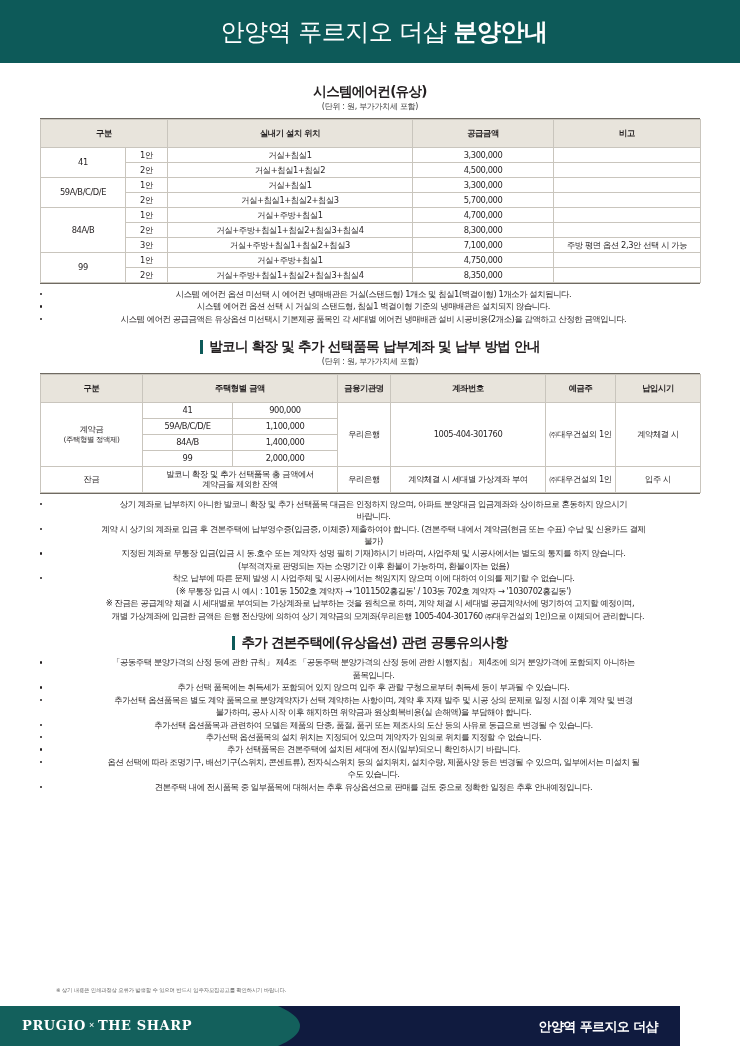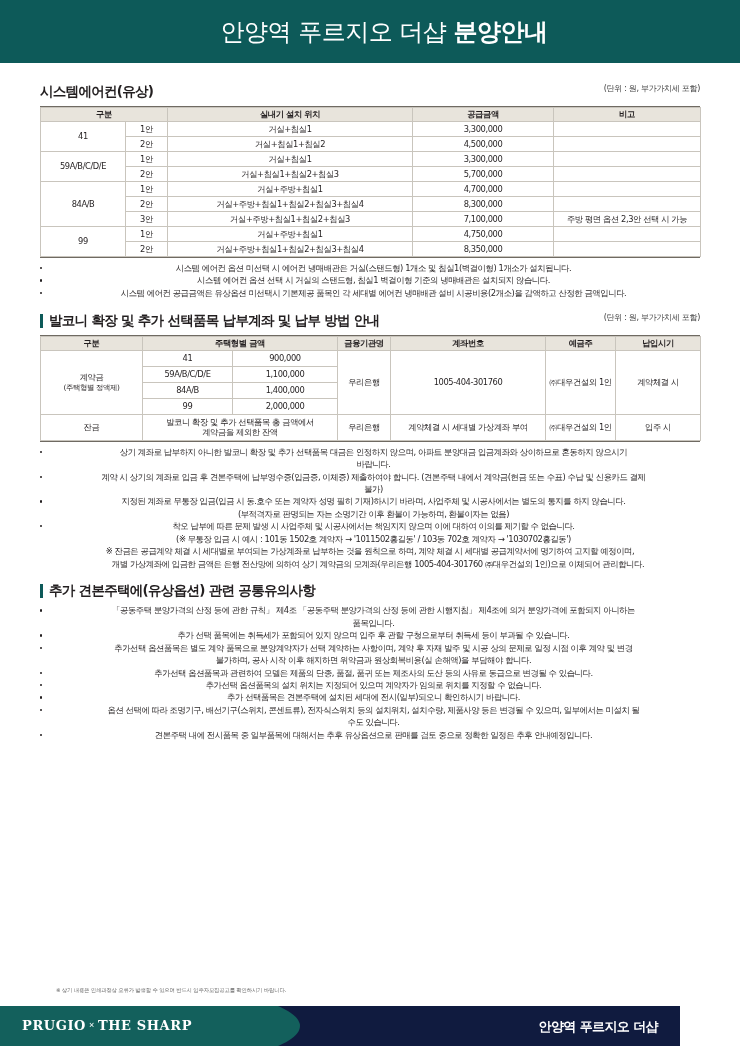--- a/index.html
+++ b/index.html
@@ -20,22 +20,22 @@
   .banner-title {
     color: #ffffff; font-size: 24px; letter-spacing: -0.5px;
     font-weight: 400; white-space: nowrap; margin-left: 28px;
   }
   .banner-title b { font-weight: 700; }
 
   
   .body { padding: 16px 40px 0 40px; }
 
   .sec-head {
-    display: flex; align-items: flex-start; justify-content: space-between;
-    margin-top: 12px; margin-bottom: 5px;
+    display: flex; align-items: center; justify-content: space-between;
+    margin-top: 12px; margin-bottom: 5px; flex-direction: column;
   }
   .sec-head.first { margin-top: 4px; }
   .sec-title {
     display: flex; align-items: center;
     font-size: 13.5px; font-weight: 700; letter-spacing: -0.7px;
     color: #231f20;
   }
   .sec-bar {
     width: 3px; height: 14px; background: #0d5a59;
     margin-right: 6px; display: inline-block;
@@ -45,21 +45,21 @@
   
   table { width: 100%; border-collapse: collapse; table-layout: fixed; }
   table td, table th {
     border: 1px solid #c9c5bd;
     font-size: 8.3px; letter-spacing: -0.4px;
     text-align: center; vertical-align: middle;
     padding: 1px 2px; color: #231f20;
     line-height: 1.25;
   }
   table th {
-    background: #e8e4dc; font-weight: 700; height: 14px;
+    background: #e8e4dc; font-weight: 700; height: 28px;
   }
   .t1 td { height: 15px; }
   .t1 tr td.b { border-top: 1px solid #908b82; }
   .tbl-wrap { border-top: 1.4px solid #6f6a62; border-bottom: 1.4px solid #6f6a62; }
 
   .t2 td { height: 16px; }
   .t2 td.tall { height: 26px; }
 
   
   ul.notes { list-style: none; margin: 5px 0 0 0; }

